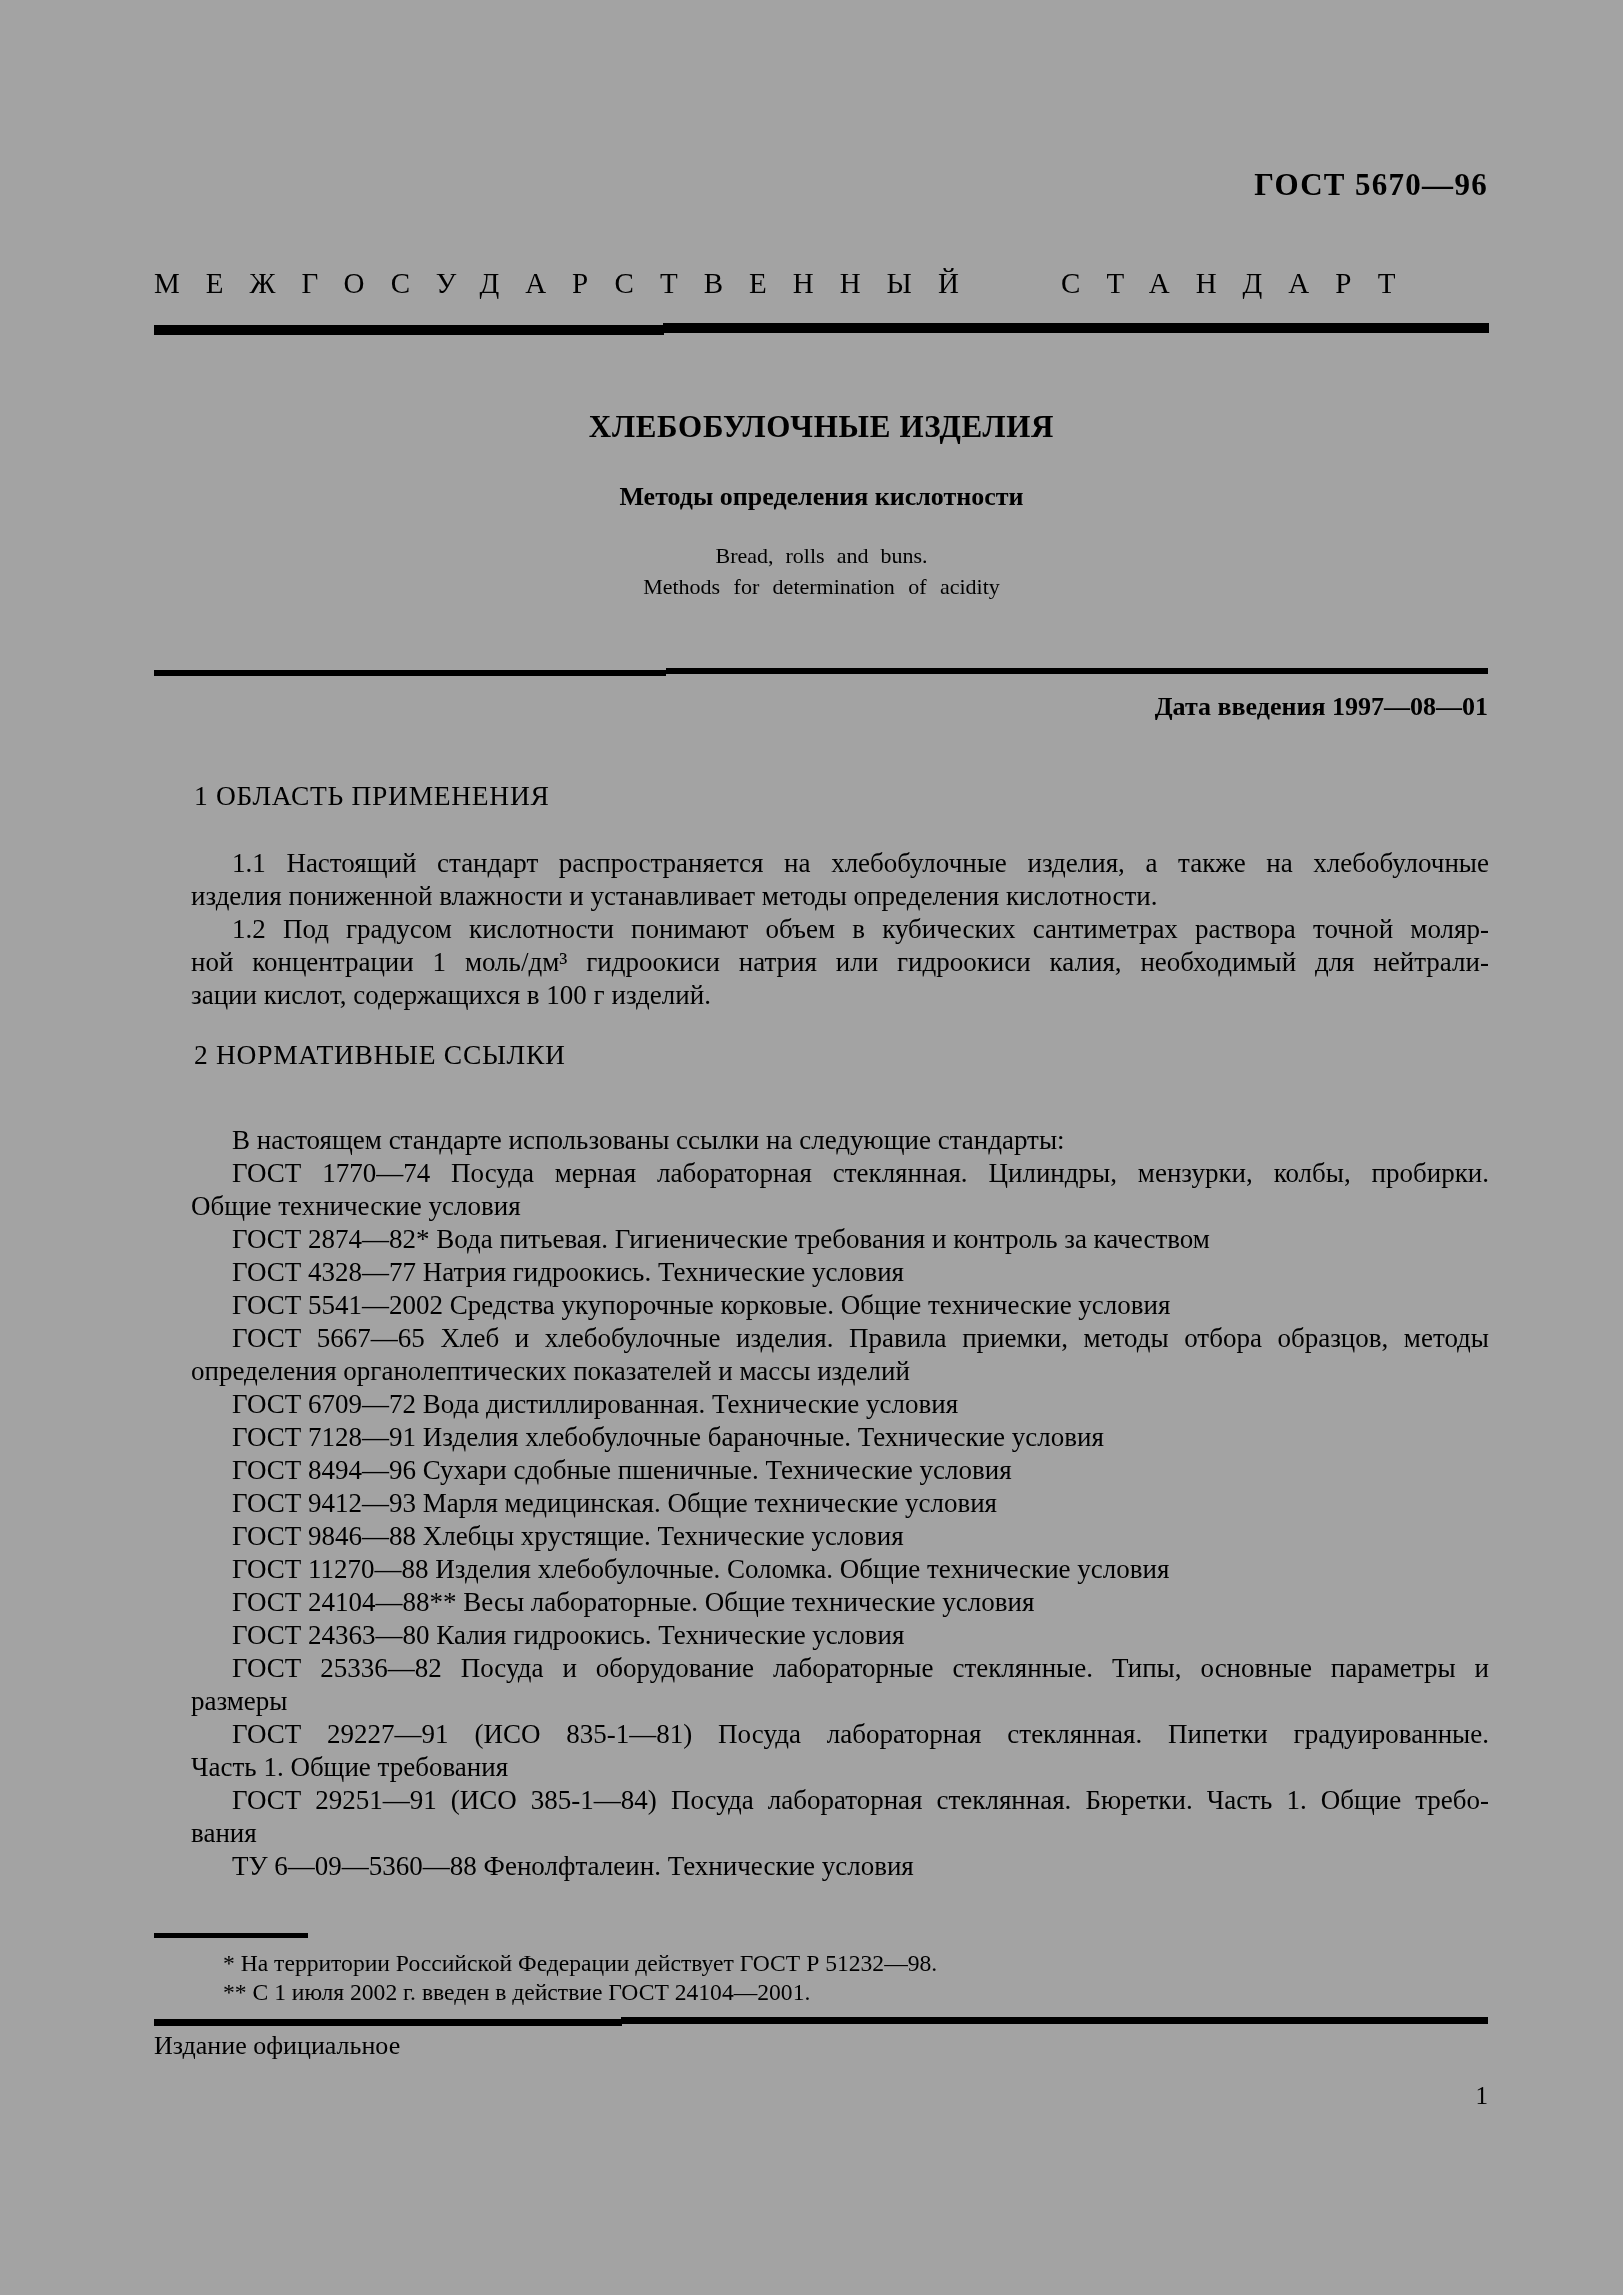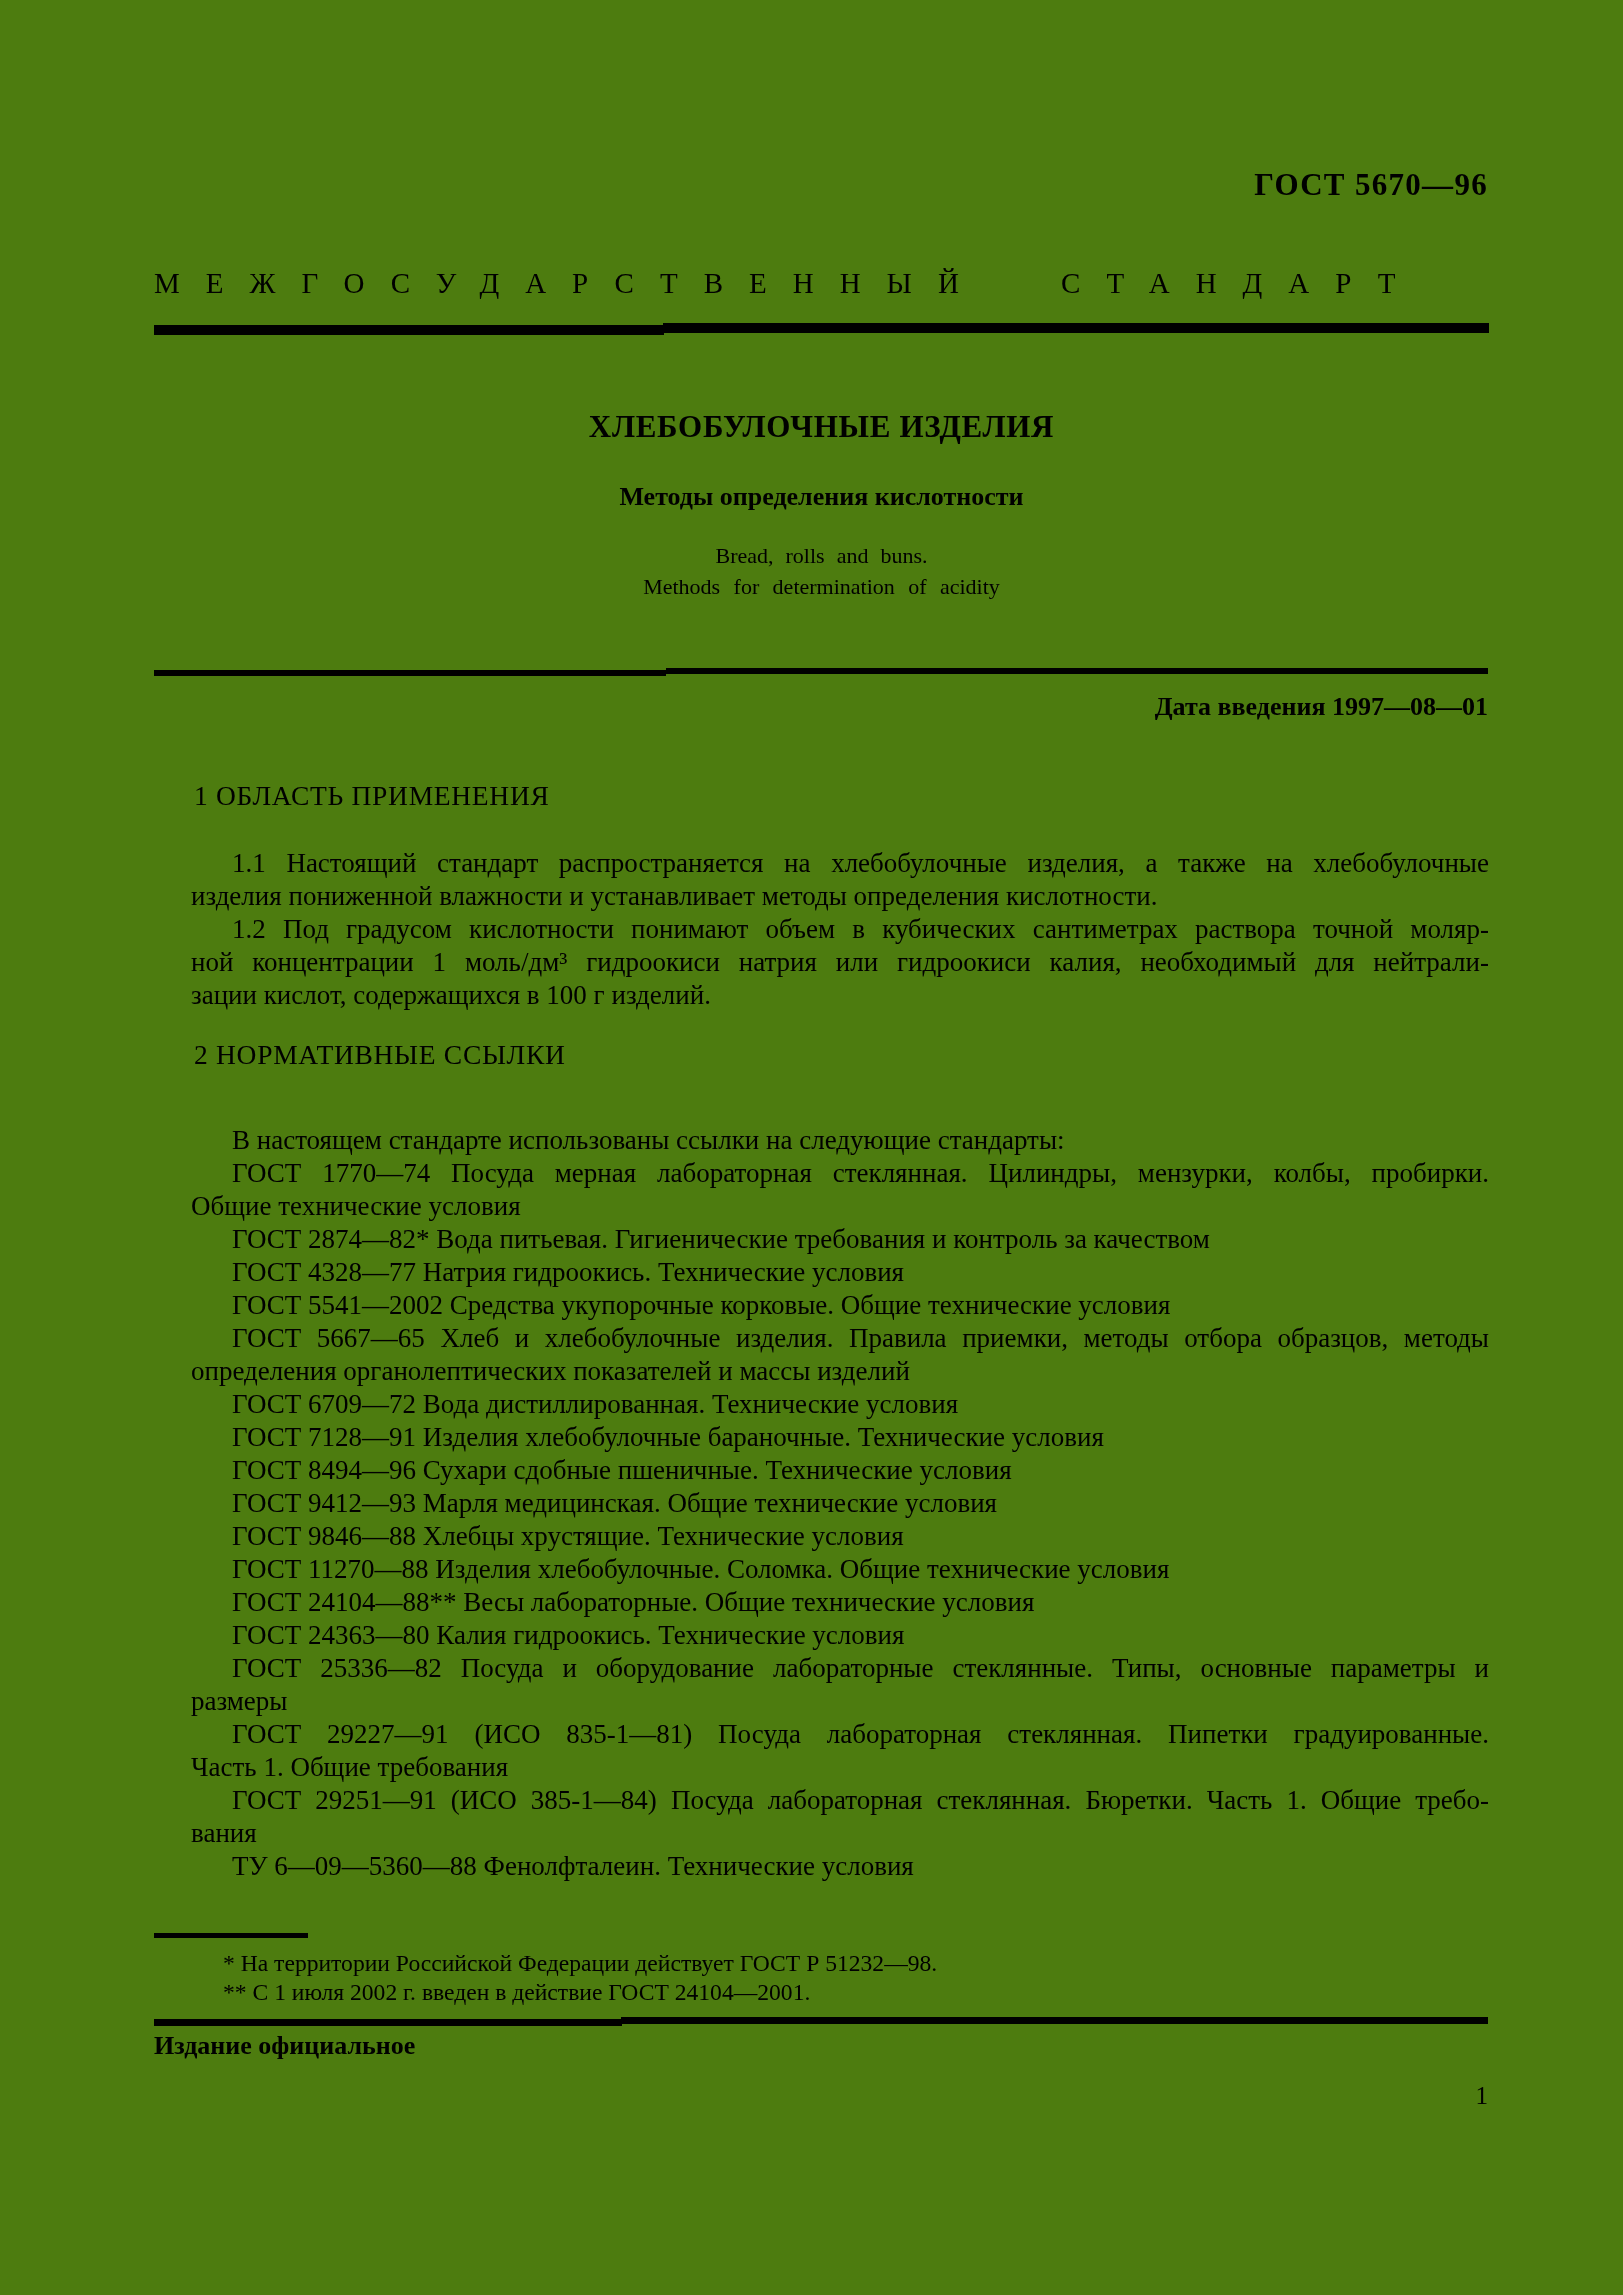--- a/index.html
+++ b/index.html
@@ -1,20 +1,20 @@
 <!DOCTYPE html>
 <html style="font-size:10.5px"><head>
 <meta charset="utf-8">
 <style>
   html,body{margin:0;padding:0;background:#888;}
   .page{
     position:relative;
     width:1623px;
     height:2295px;
-    background:#4d7c0f;
+    background:#a3a3a3;
     font-family:"Liberation Serif","DejaVu Serif",serif;
     color:#000;
     overflow:hidden;
   }
   
   .doc-number{
     position:absolute; top:167px; right:135px;
     font-size:31px; font-weight:bold; letter-spacing:1.3px;
     white-space:nowrap;
   }
@@ -55,21 +55,21 @@
   .ln.fill{text-align-last:justify;}
   
   .fn-block{
     position:absolute; left:154px; top:1949px; width:1335px;
     font-size:23.6px; line-height:29px;
   }
   .fn-line{padding-left:69px; height:29px; white-space:nowrap;}
   
   .edition-note{
     position:absolute; left:154px; top:2031px;
-    font-size:26px; font-weight:bold; white-space:nowrap;
+    font-size:26px; font-weight:normal; white-space:nowrap;
   }
   .page-number{
     position:absolute; right:135px; top:2082px;
     font-size:25px;
   }
 </style>
 </head>
 <body>
 
 <div class="page">

